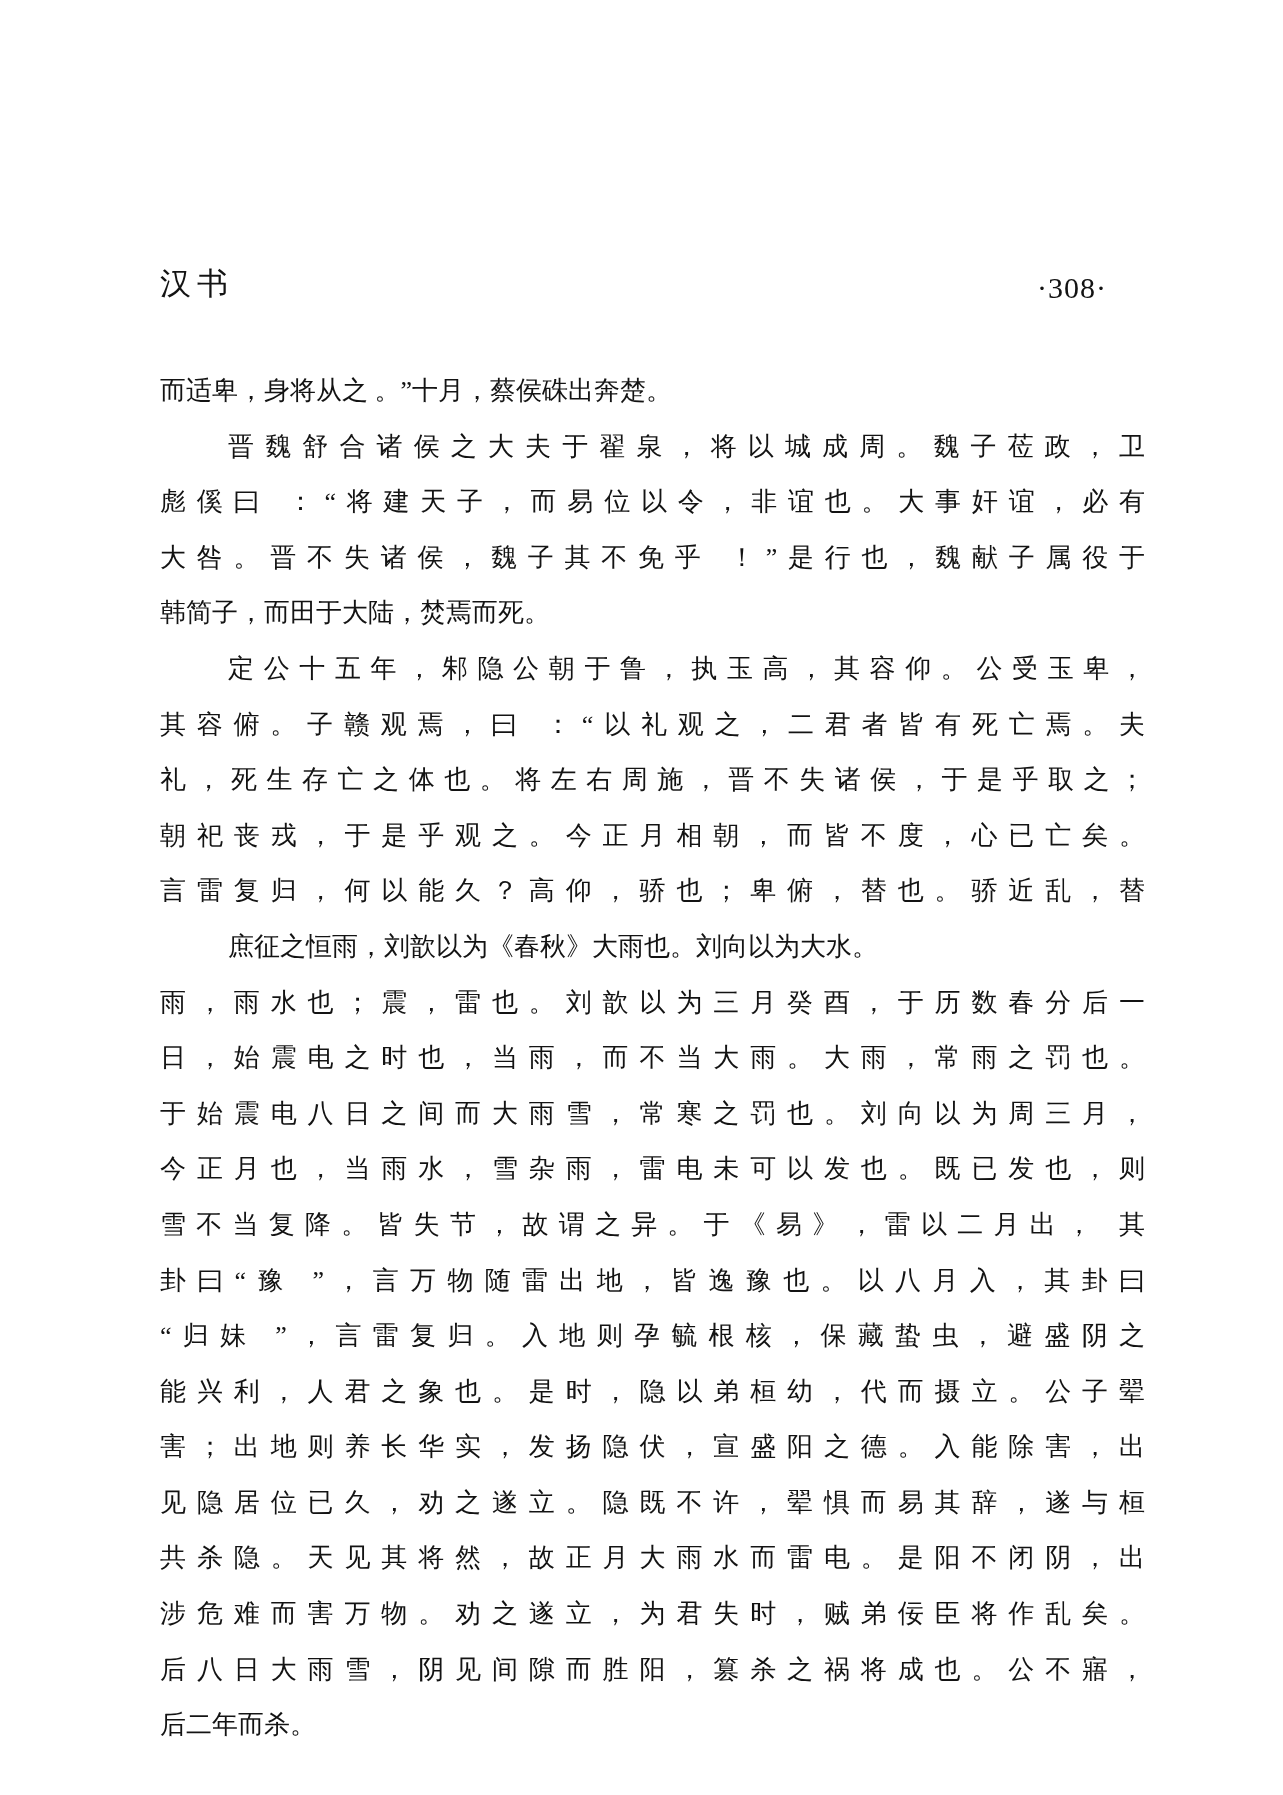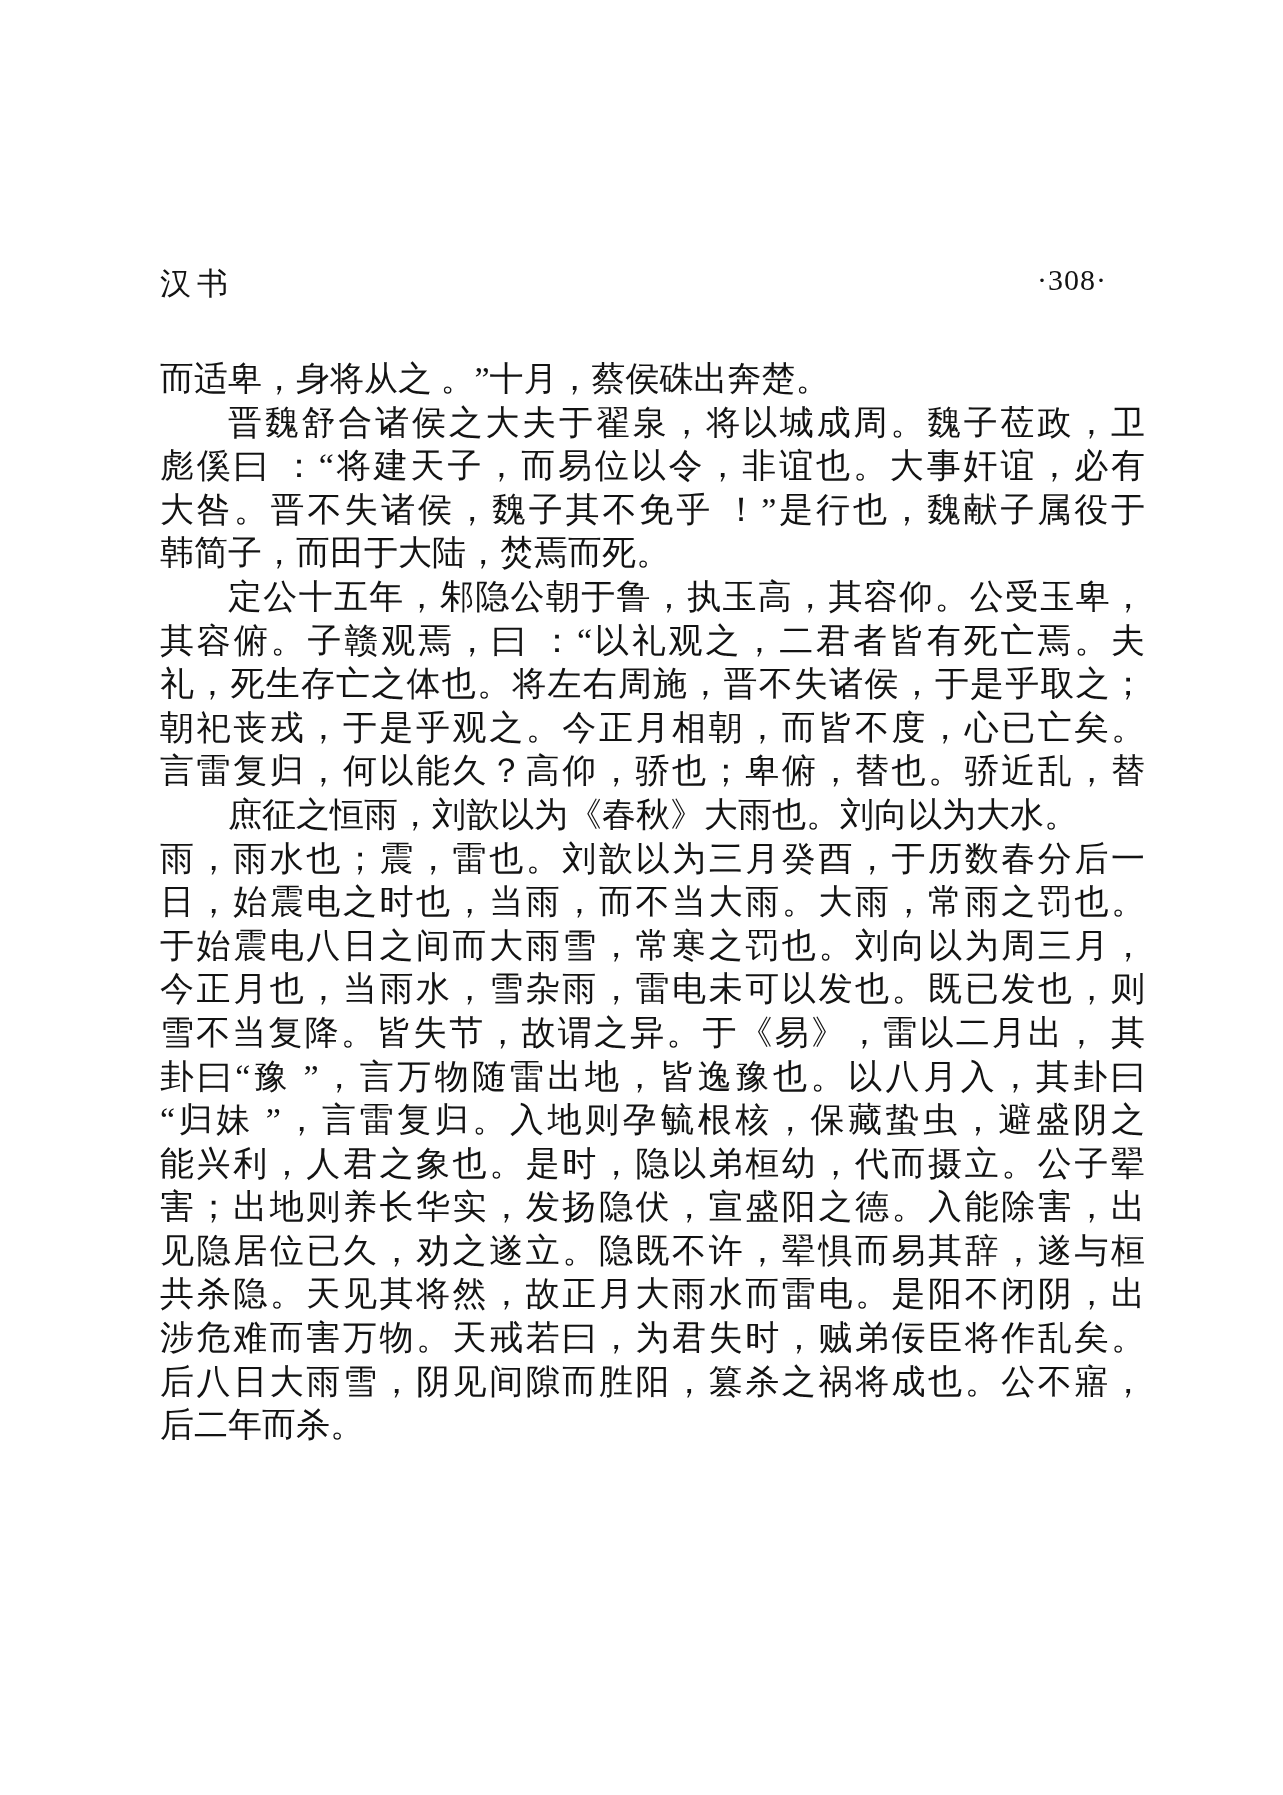--- a/index.html
+++ b/index.html
@@ -16,44 +16,45 @@
     font-family: "Liberation Serif", "DejaVu Serif", serif;
     overflow: hidden;
   }
   .header-row {
     position: absolute;
     top: 263px;
     left: 160px;
     width: 985px;
     display: flex;
     justify-content: space-between;
-    align-items: flex-start;
+    align-items: flex-end;
   }
   .book-title {
     font-size: 31px;
     letter-spacing: 6px;
     font-weight: 400;
   }
   .page-number {
     font-size: 30px;
     letter-spacing: 1px;
     padding-right: 38px;
   }
   .body-text {
     position: absolute;
     top: 357px;
     left: 160px;
     width: 985px;
   }
   .line {
-    font-size: 34px;
+    font-size: 26px;
     line-height: 43.6px;
     height: 43.6px;
     text-align: left;
     text-justify: inter-ideograph;
+    margin-top: 12px;
   }
   .line.fill {
     text-align: justify;
     text-align-last: justify;
   }
   .line.indent {
     text-indent: 68px;
   }
 </style>
 </head>
@@ -82,18 +83,18 @@
     <div class="line fill">日，始震电之时也，当雨，而不当大雨。大雨，常雨之罚也。</div>
     <div class="line fill">于始震电八日之间而大雨雪，常寒之罚也。刘向以为周三月，</div>
     <div class="line fill">今正月也，当雨水，雪杂雨，雷电未可以发也。既已发也，则</div>
     <div class="line fill">雪不当复降。皆失节，故谓之异。于《易》，雷以二月出， 其</div>
     <div class="line fill">卦曰“豫 ”，言万物随雷出地，皆逸豫也。以八月入，其卦曰</div>
     <div class="line fill">“归妹 ”，言雷复归。入地则孕毓根核，保藏蛰虫，避盛阴之</div>
     <div class="line fill">能兴利，人君之象也。是时，隐以弟桓幼，代而摄立。公子翚</div>
     <div class="line fill">害；出地则养长华实，发扬隐伏，宣盛阳之德。入能除害，出</div>
     <div class="line fill">见隐居位已久，劝之遂立。隐既不许，翚惧而易其辞，遂与桓</div>
     <div class="line fill">共杀隐。天见其将然，故正月大雨水而雷电。是阳不闭阴，出</div>
-    <div class="line fill">涉危难而害万物。天戒若曰，为君失时，贼弟佞臣将作乱矣。</div>
+    <div class="line fill">涉危难而害万物。劝之遂立，为君失时，贼弟佞臣将作乱矣。</div>
     <div class="line fill">后八日大雨雪，阴见间隙而胜阳，篡杀之祸将成也。公不寤，</div>
     <div class="line">后二年而杀。</div>
   </div>
 
 </div>
 
 </body></html>

